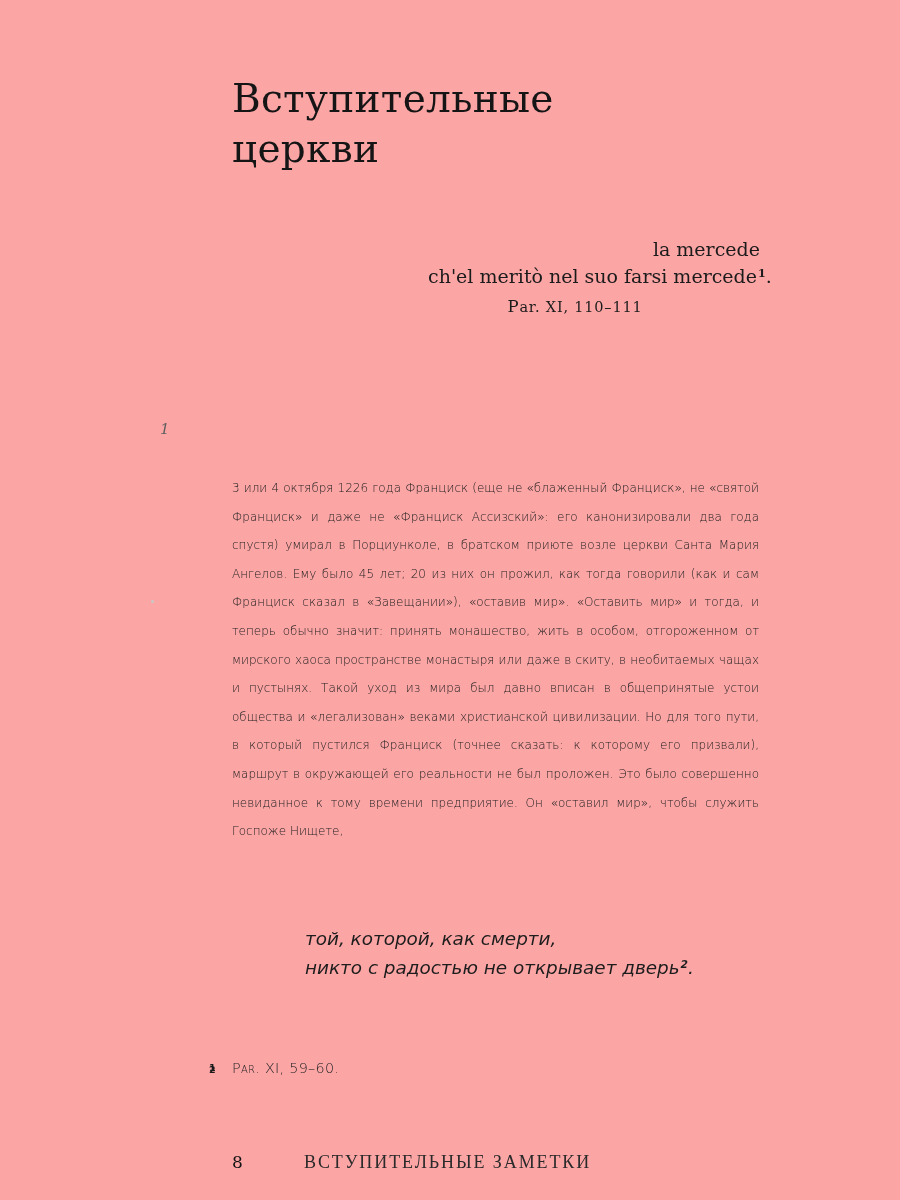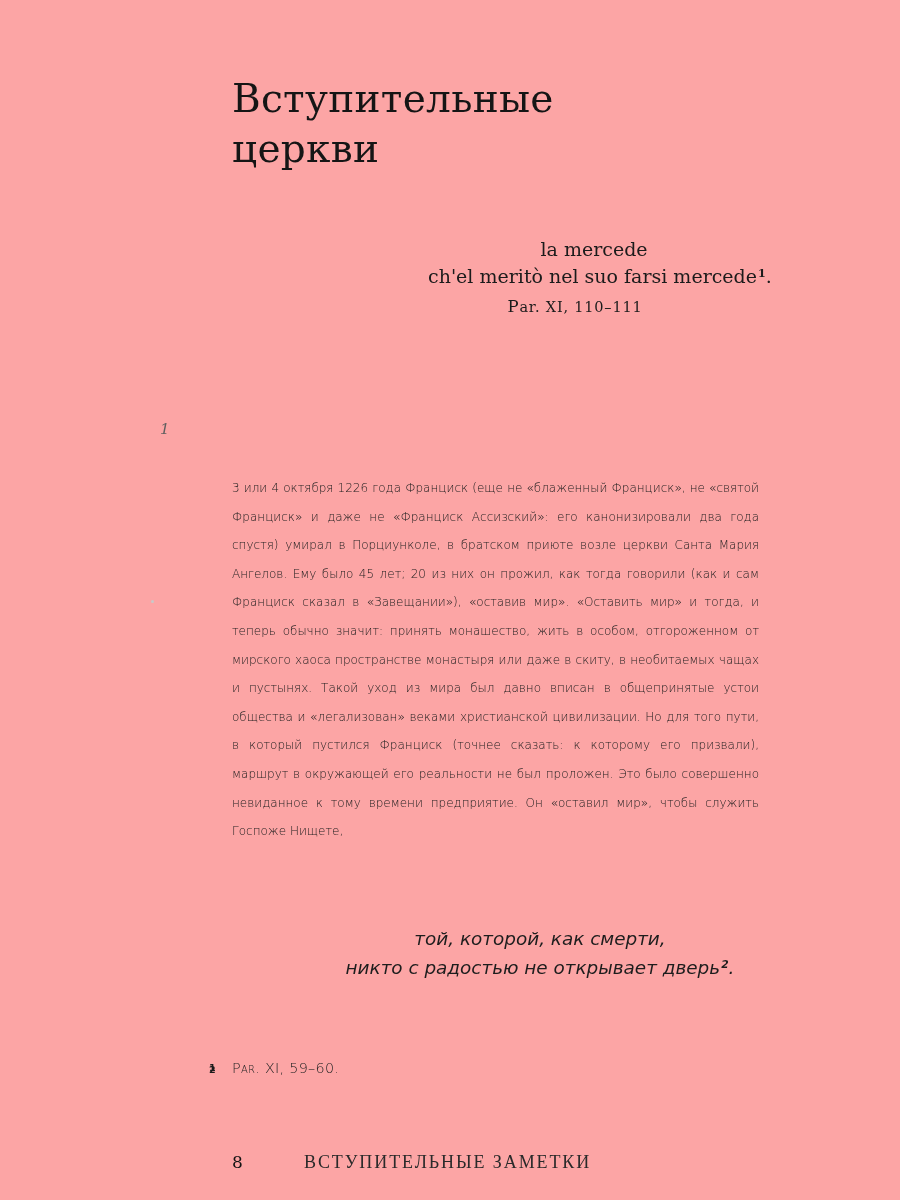--- a/index.html
+++ b/index.html
@@ -41,21 +41,21 @@
     position: absolute;
     left: 300px;
     top: 236px;
     width: 460px;
     font-family: "DejaVu Serif", serif;
     color: #1b1b1b;
   }
   .epigraph .verse {
     font-size: 19px;
     line-height: 1.42;
-    text-align: center;
+    text-align: right;
     padding-left: 128px;
   }
   .epigraph .verse .ln {
     display: block;
     white-space: nowrap;
   }
   .epigraph .source {
     margin-top: 7px;
     font-size: 14.5px;
     letter-spacing: 0.8px;
@@ -117,21 +117,20 @@
   .verse-block {
     position: absolute;
     left: 305px;
     top: 925px;
     width: 470px;
     font-size: 18.4px;
     line-height: 28.6px;
     font-style: italic;
     font-weight: 300;
     color: #1d1d1d;
-    text-align: center;
   }
   .verse-block .ln { display: block; white-space: nowrap; }
 
   
   .speck {
     position: absolute;
     left: 151px;
     top: 600px;
     width: 3px;
     height: 3px;

